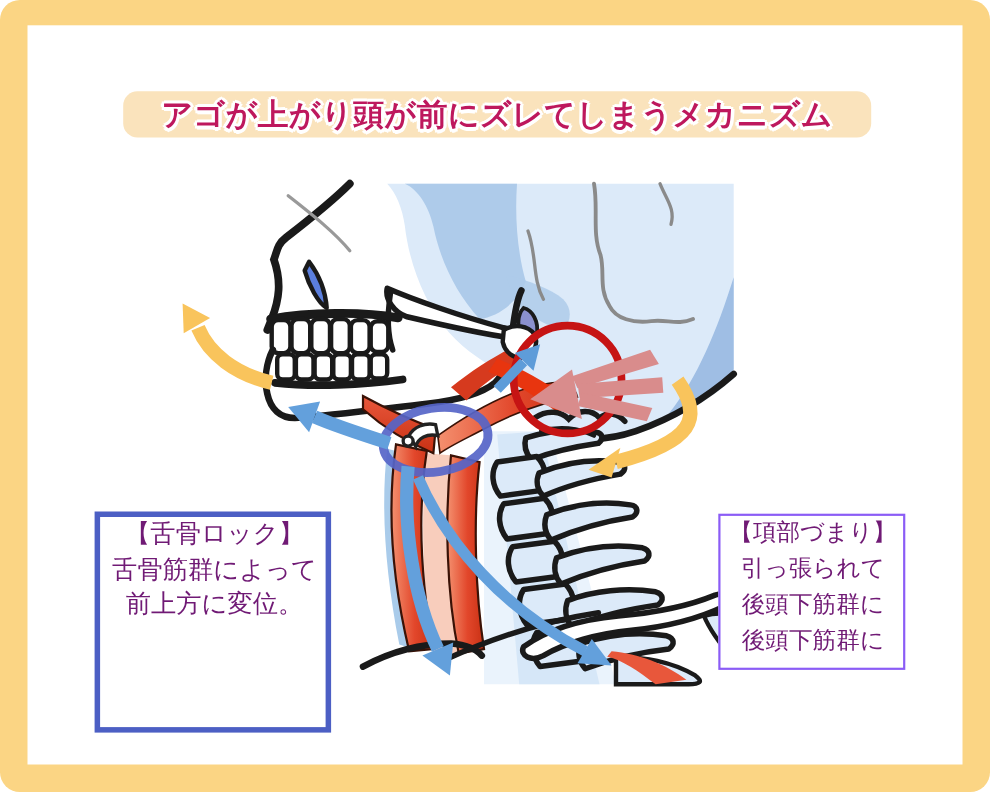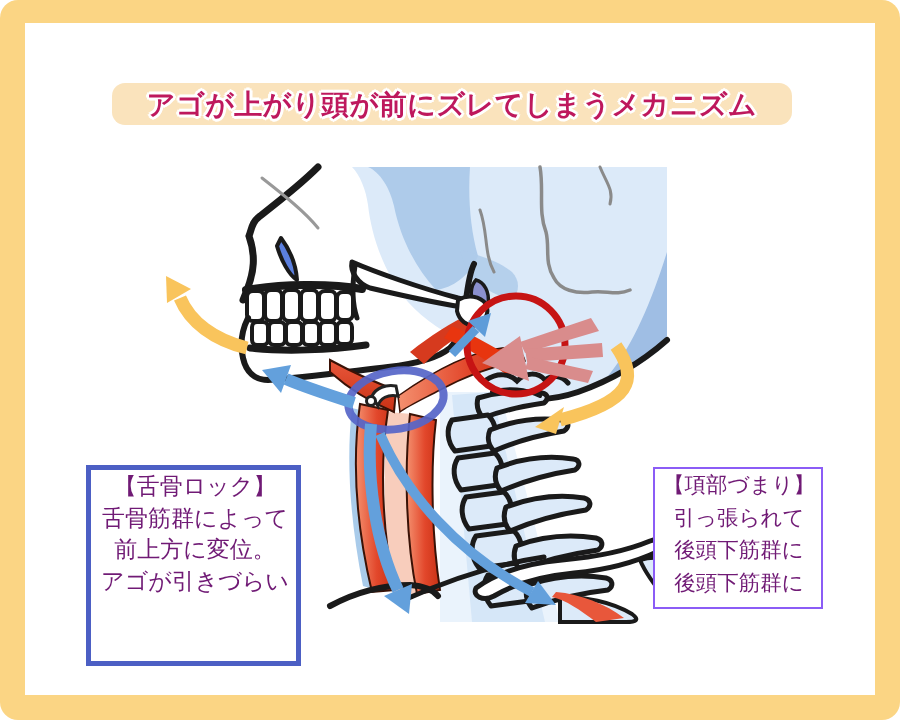--- a/index.html
+++ b/index.html
@@ -180,21 +180,20 @@
   </svg>
 
   <div id="title-pill">
     <span>アゴが上がり頭が前にズレてしまうメカニズム</span>
   </div>
 
   <div id="callout-hyoid" class="callout">
     <span class="heading">【舌骨ロック】</span>
     <span class="line">舌骨筋群によって</span>
     <span class="line">前上方に変位。</span>
-    <span class="line">アゴが引きづらい</span>
   </div>
 
   <div id="callout-nape" class="callout">
     <span class="heading">【項部づまり】</span>
     <span class="line">引っ張られて</span>
     <span class="line">後頭下筋群に</span>
     <span class="line">後頭下筋群に</span>
   </div>
 </div>
 

